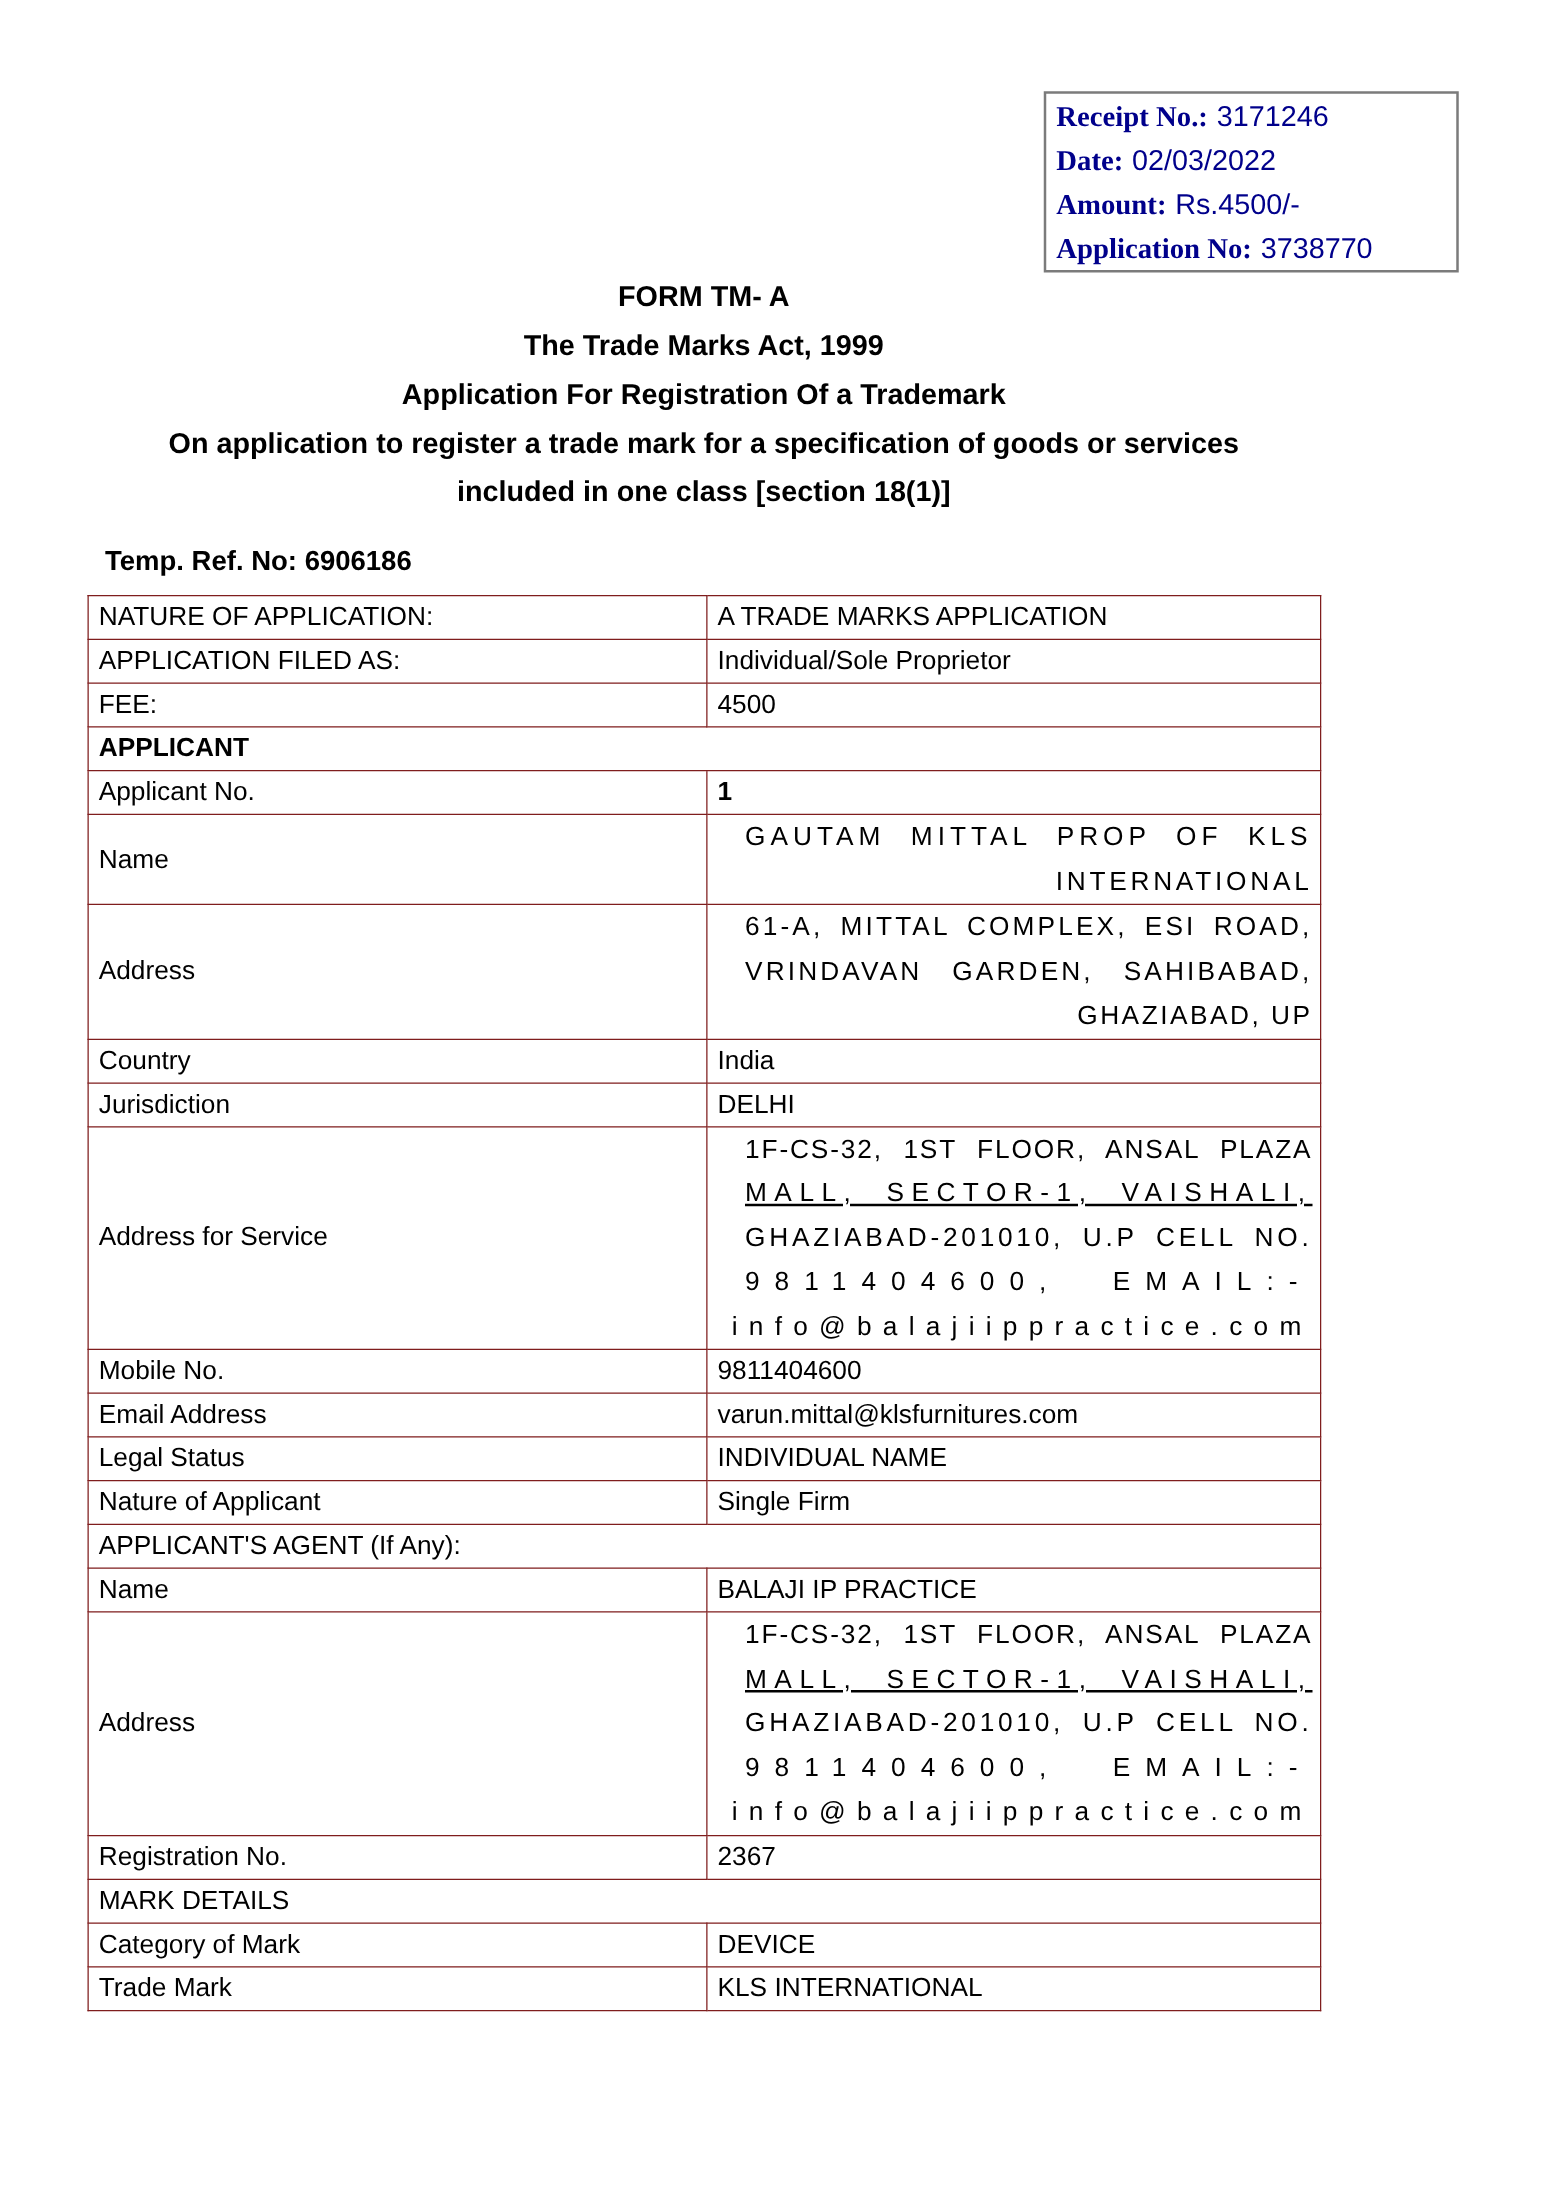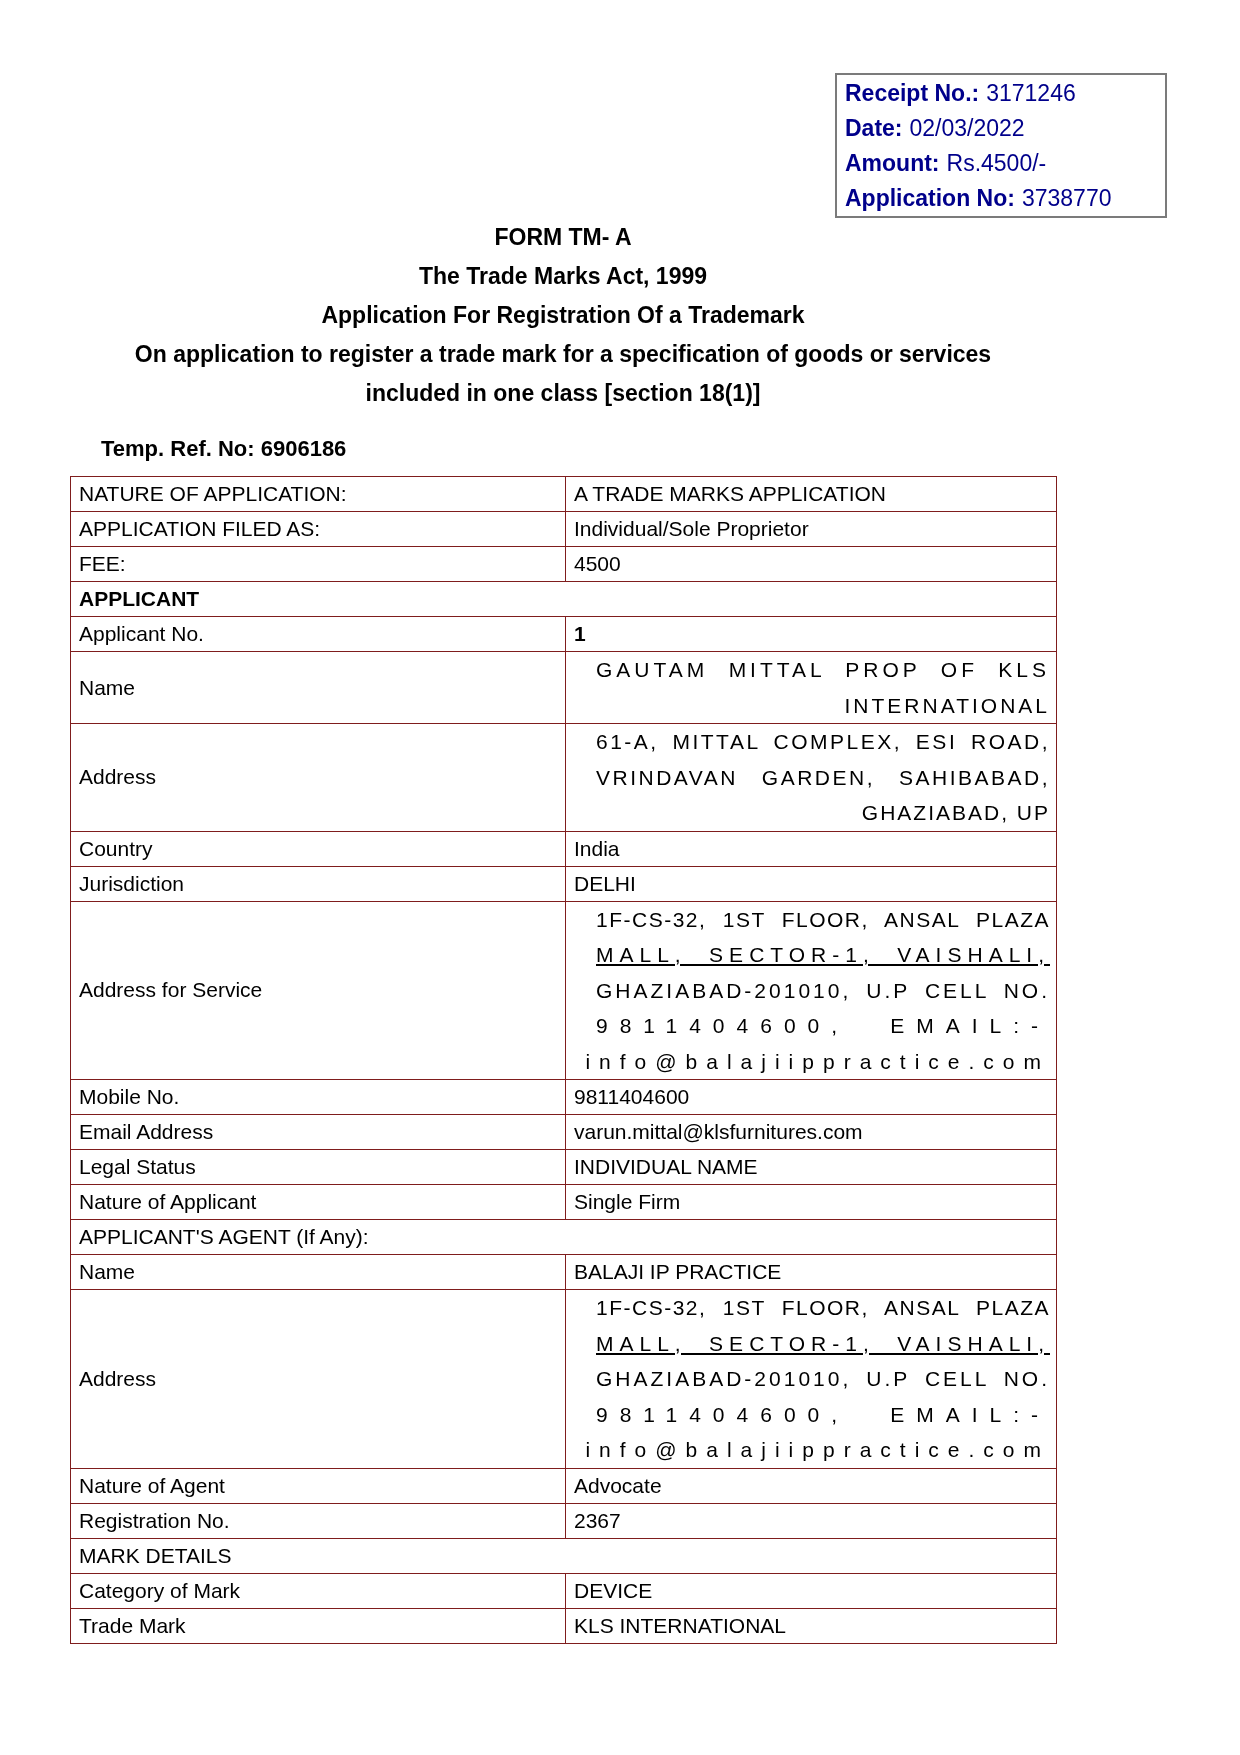--- a/index.html
+++ b/index.html
@@ -8,32 +8,32 @@
     font-family:"Liberation Sans", sans-serif; color:#000000; overflow:hidden;
   }
 
   
   .receipt-box {
     position:absolute; left:835px; top:73px; width:332px; height:145px;
     border:2px solid #7b7b7b; box-sizing:border-box;
     color:#00008B; font-size:23px; padding:1px 0 0 8px; background:#fff;
   }
   .receipt-line { line-height:35px; white-space:nowrap; }
-  .rl { font-weight:bold; }
+  .rl { font-weight:bold;font-family:Liberation Serif, serif; }
   .rv { margin-left:7px; }
 
   
   .headings {
     position:absolute; left:70px; top:218px; width:986px;
     text-align:center; font-weight:bold; font-size:23px;
   }
   .h-line { line-height:39px; }
 
   .temp-ref {
-    position:absolute; left:101px; top:436px;
+    position:absolute; left:84px; top:436px;
     font-weight:bold; font-size:22px;
   }
 
   
   table.form {
     position:absolute; left:70px; top:476px; width:986px;
     border-collapse:collapse; table-layout:fixed; font-size:21px;
   }
   table.form td {
     border:1px solid #7f1d1d; vertical-align:middle;
@@ -179,24 +179,20 @@
       <td>
         <div class="ln jl ls15">1F-CS-32, 1ST FLOOR, ANSAL PLAZA</div>
         <div class="ln jl ls6">MALL, SECTOR-1, VAISHALI,</div>
         <div class="ln jl ls3">GHAZIABAD-201010, U.P CELL NO.</div>
         <div class="ln jl ls12">9811404600, EMAIL:-</div>
         <div class="ln ls9">info@balajiippractice.com</div>
       </td>
     </tr>
 
     <tr>
-      <td>Nature of Agent</td>
-      <td>Advocate</td>
-    </tr>
-    <tr>
       <td>Registration No.</td>
       <td>2367</td>
     </tr>
 
     <tr>
       <td colspan="2" class="sec">MARK DETAILS</td>
     </tr>
 
     <tr>
       <td>Category of Mark</td>

